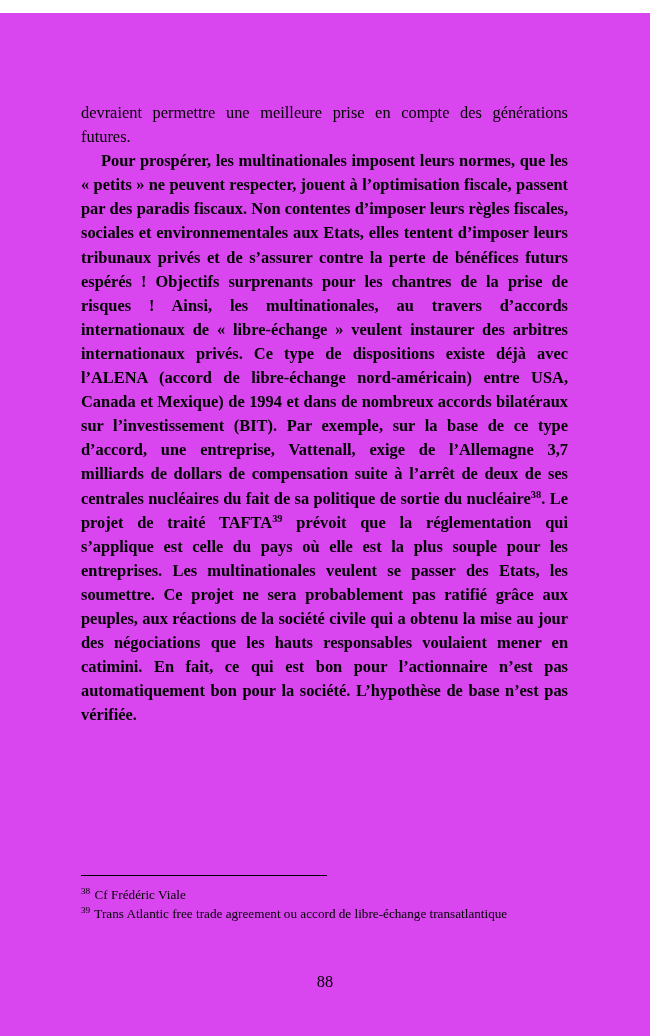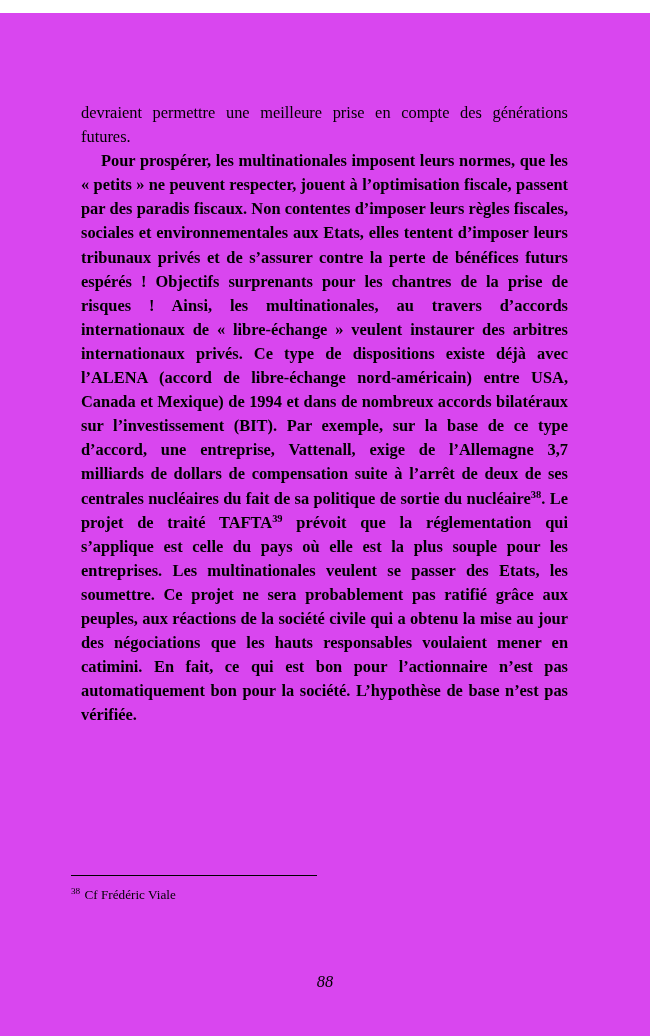--- a/index.html
+++ b/index.html
@@ -42,21 +42,21 @@
   .para + .para { margin-top: 0; }
 
   sup.fn-ref {
     font-size: 0.64em;
     vertical-align: super;
     line-height: 0;
   }
 
   .footnote-area {
     position: absolute;
-    left: 71px;
+    left: 81px;
     top: 862px;
     width: 487px;
   }
   .footnote-rule {
     width: 246px;
     height: 0;
     border: 0;
     border-top: 1.1px solid #000000;
     margin: 0 0 9px 0;
   }
@@ -74,21 +74,20 @@
     margin-right: 1px;
   }
   .page-number {
     position: absolute;
     left: 0;
     top: 959px;
     width: 650px;
     text-align: center;
     font-size: 16.4px;
     line-height: 20px;
-    font-style: italic;
   }
 </style>
 </head>
 <body>
 
 <div class="page">
 
   <div class="text-block">
 
     <p class="para">devraient permettre une meilleure prise en compte des générations futures.</p>
@@ -96,17 +95,18 @@
     <p class="para indent-sm"><span>Pour prospérer, les multinationales imposent leurs normes, que les « petits » ne peuvent respecter, jouent à l’optimisation fiscale, passent par des paradis fiscaux. Non contentes d’imposer leurs règles fiscales, sociales et environnementales aux Etats, elles tentent d’imposer leurs tribunaux privés et de s’assurer contre la perte de bénéfices futurs espérés ! Objectifs surprenants pour les chantres de la prise de risques ! Ainsi, les multinationales, au travers d’accords internationaux de « libre-échange » veulent instaurer des arbitres internationaux privés. Ce type de dispositions existe déjà avec l’ALENA (accord de libre-échange nord-américain) entre USA, Canada et Mexique) de 1994 et dans de nombreux accords bilatéraux sur l’investissement (BIT). Par exemple, sur la base de ce type d’accord, une entreprise, Vattenall, exige de l’Allemagne 3,7 milliards de dollars de compensation suite à l’arrêt de deux de ses centrales nucléaires du fait de sa politique de sortie du nucléaire</span><sup class="fn-ref">38</sup><span>. Le projet de traité TAFTA</span><sup class="fn-ref">39</sup><span> prévoit que la réglementation qui s’applique est celle du pays où elle est la plus souple pour les entreprises. Les multinationales veulent se passer des Etats, les soumettre. Ce projet ne sera probablement pas ratifié grâce aux peuples, aux réactions de la société civile qui a obtenu la mise au jour des négociations que les hauts responsables voulaient mener en catimini. En fait, ce qui est bon pour l’actionnaire n’est pas automatiquement bon pour la société. L’hypothèse de base n’est pas vérifiée.</span></p>
 
 
   </div>
 
   <div class="footnote-area">
     <hr class="footnote-rule">
 
     <p class="footnote"><sup>38</sup><span> Cf Frédéric Viale</span></p>
 
+    <p class="footnote"><sup>39</sup><span> Trans Atlantic free trade agreement ou accord de libre-échange transatlantique</span></p>
   </div>
 
   <div class="page-number">88</div>
 
 </div>
 
 </body></html>

